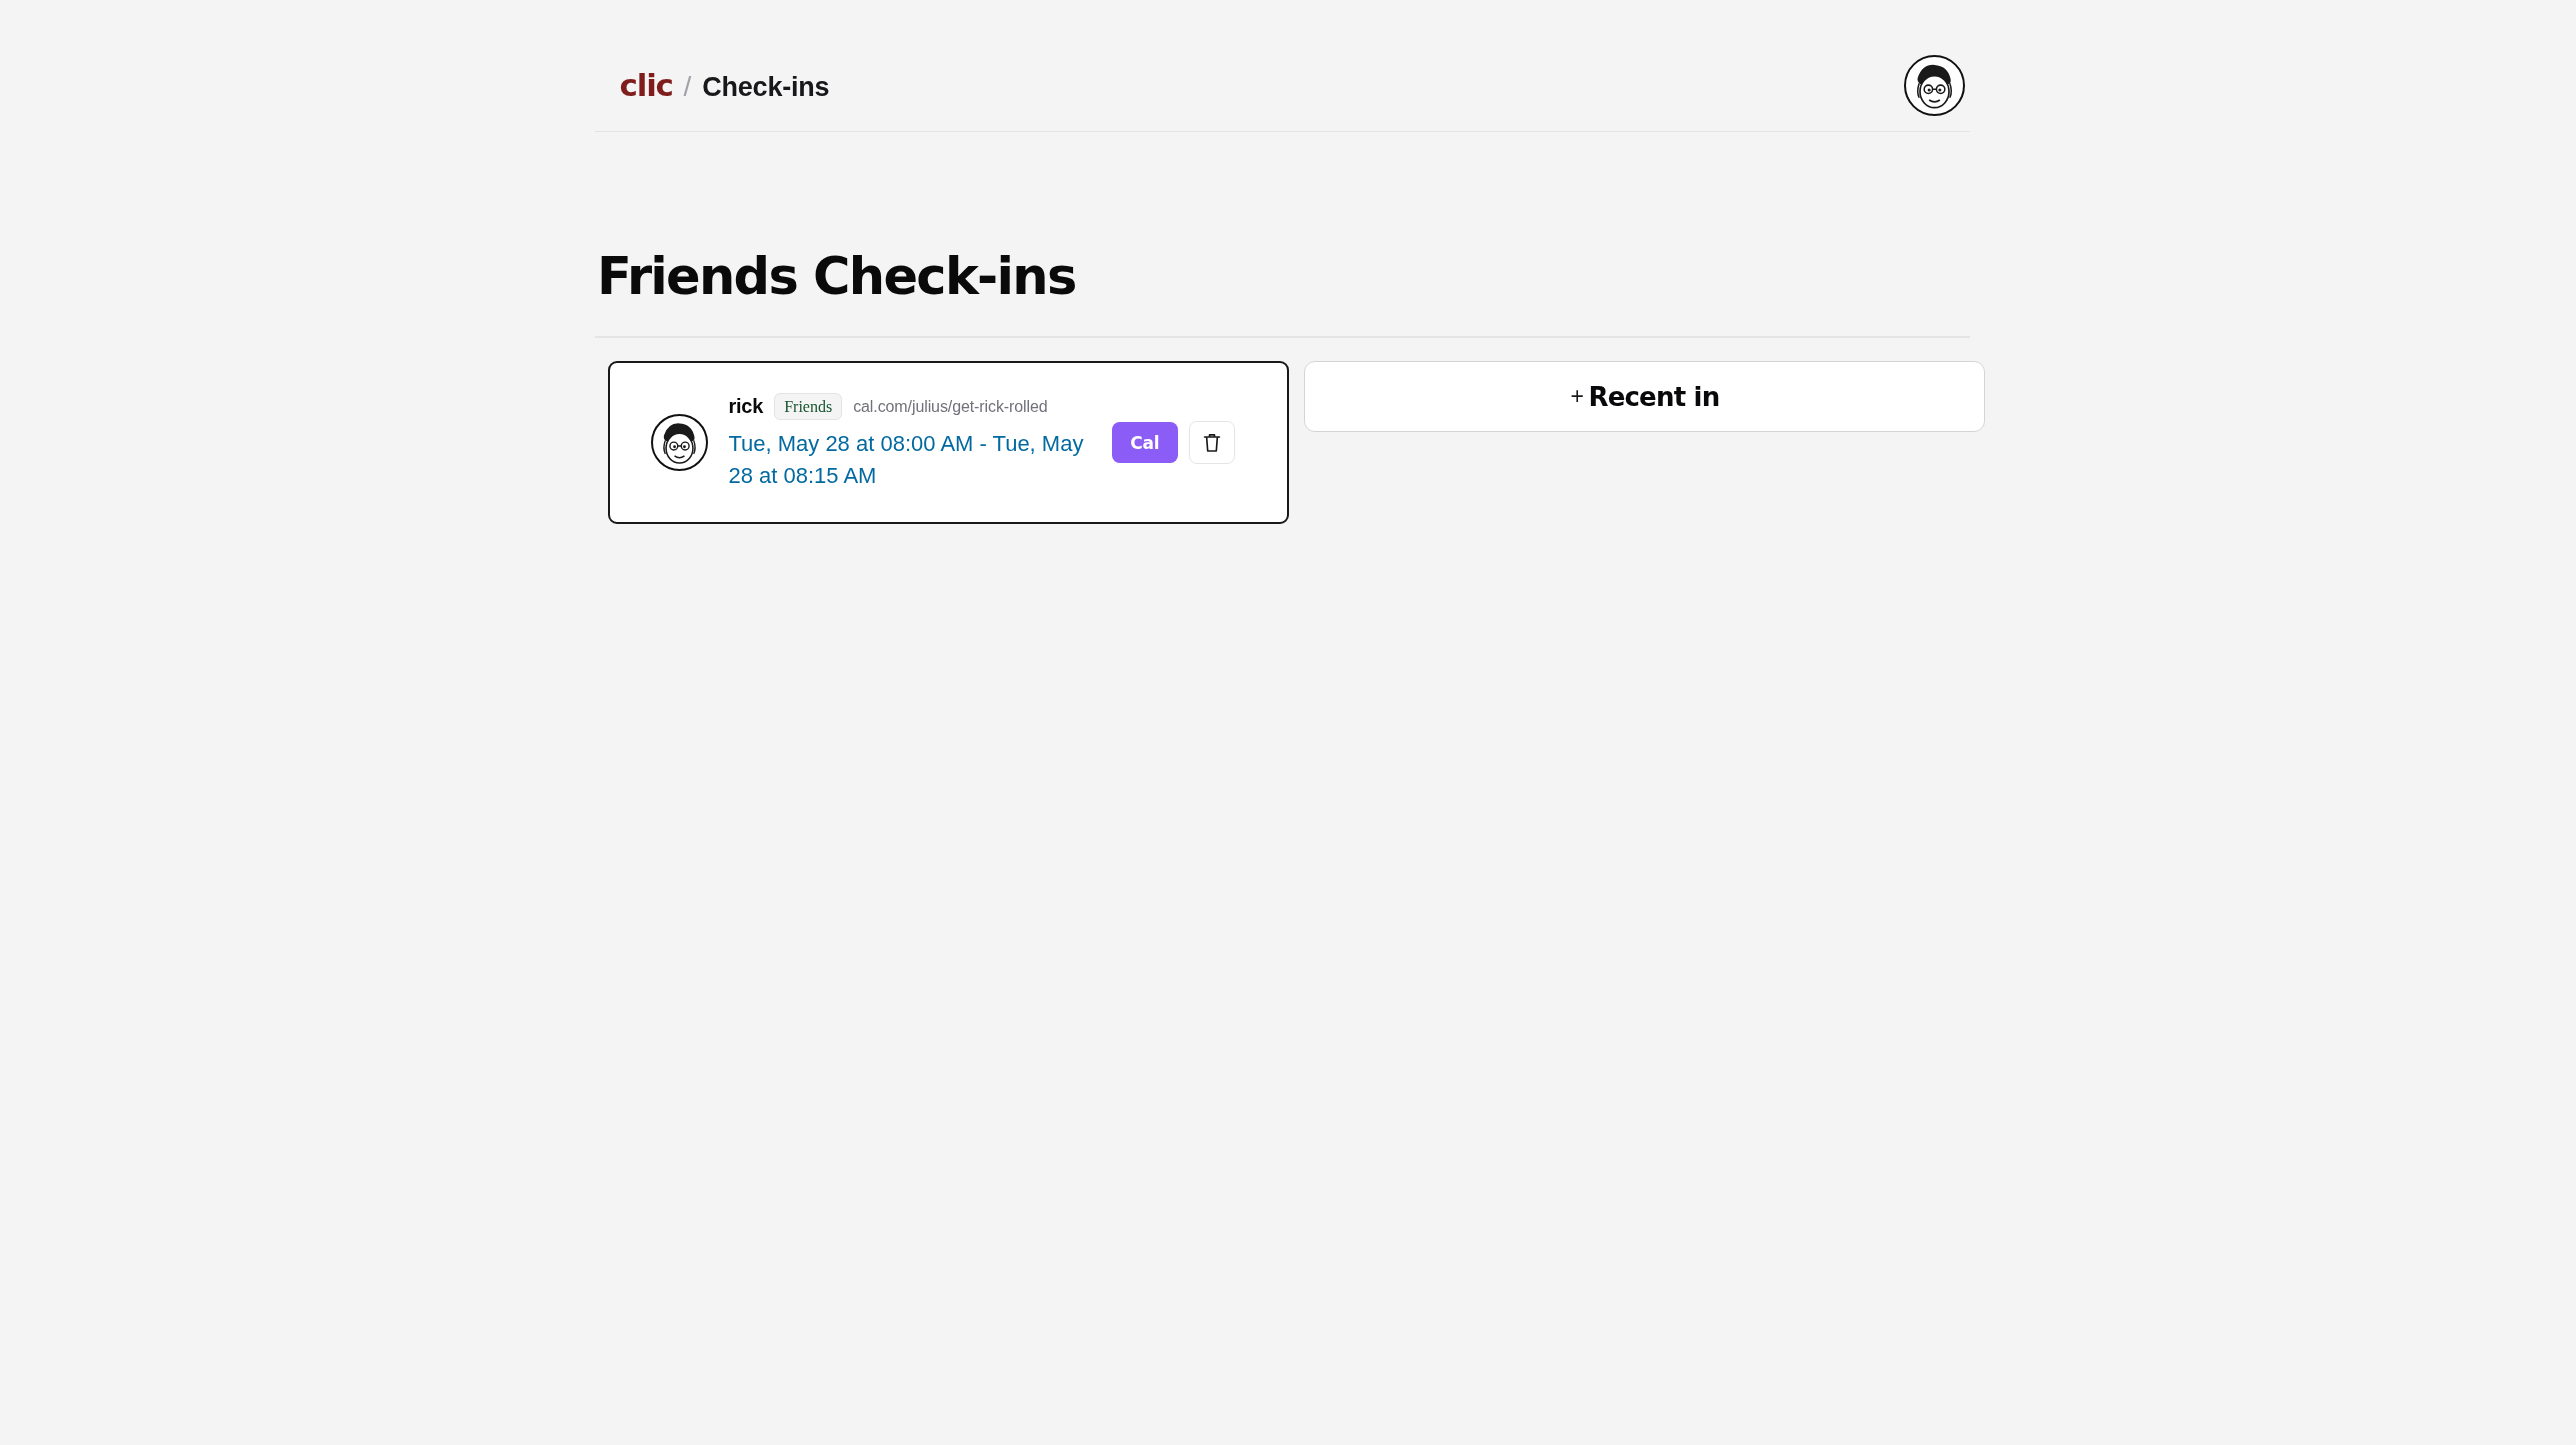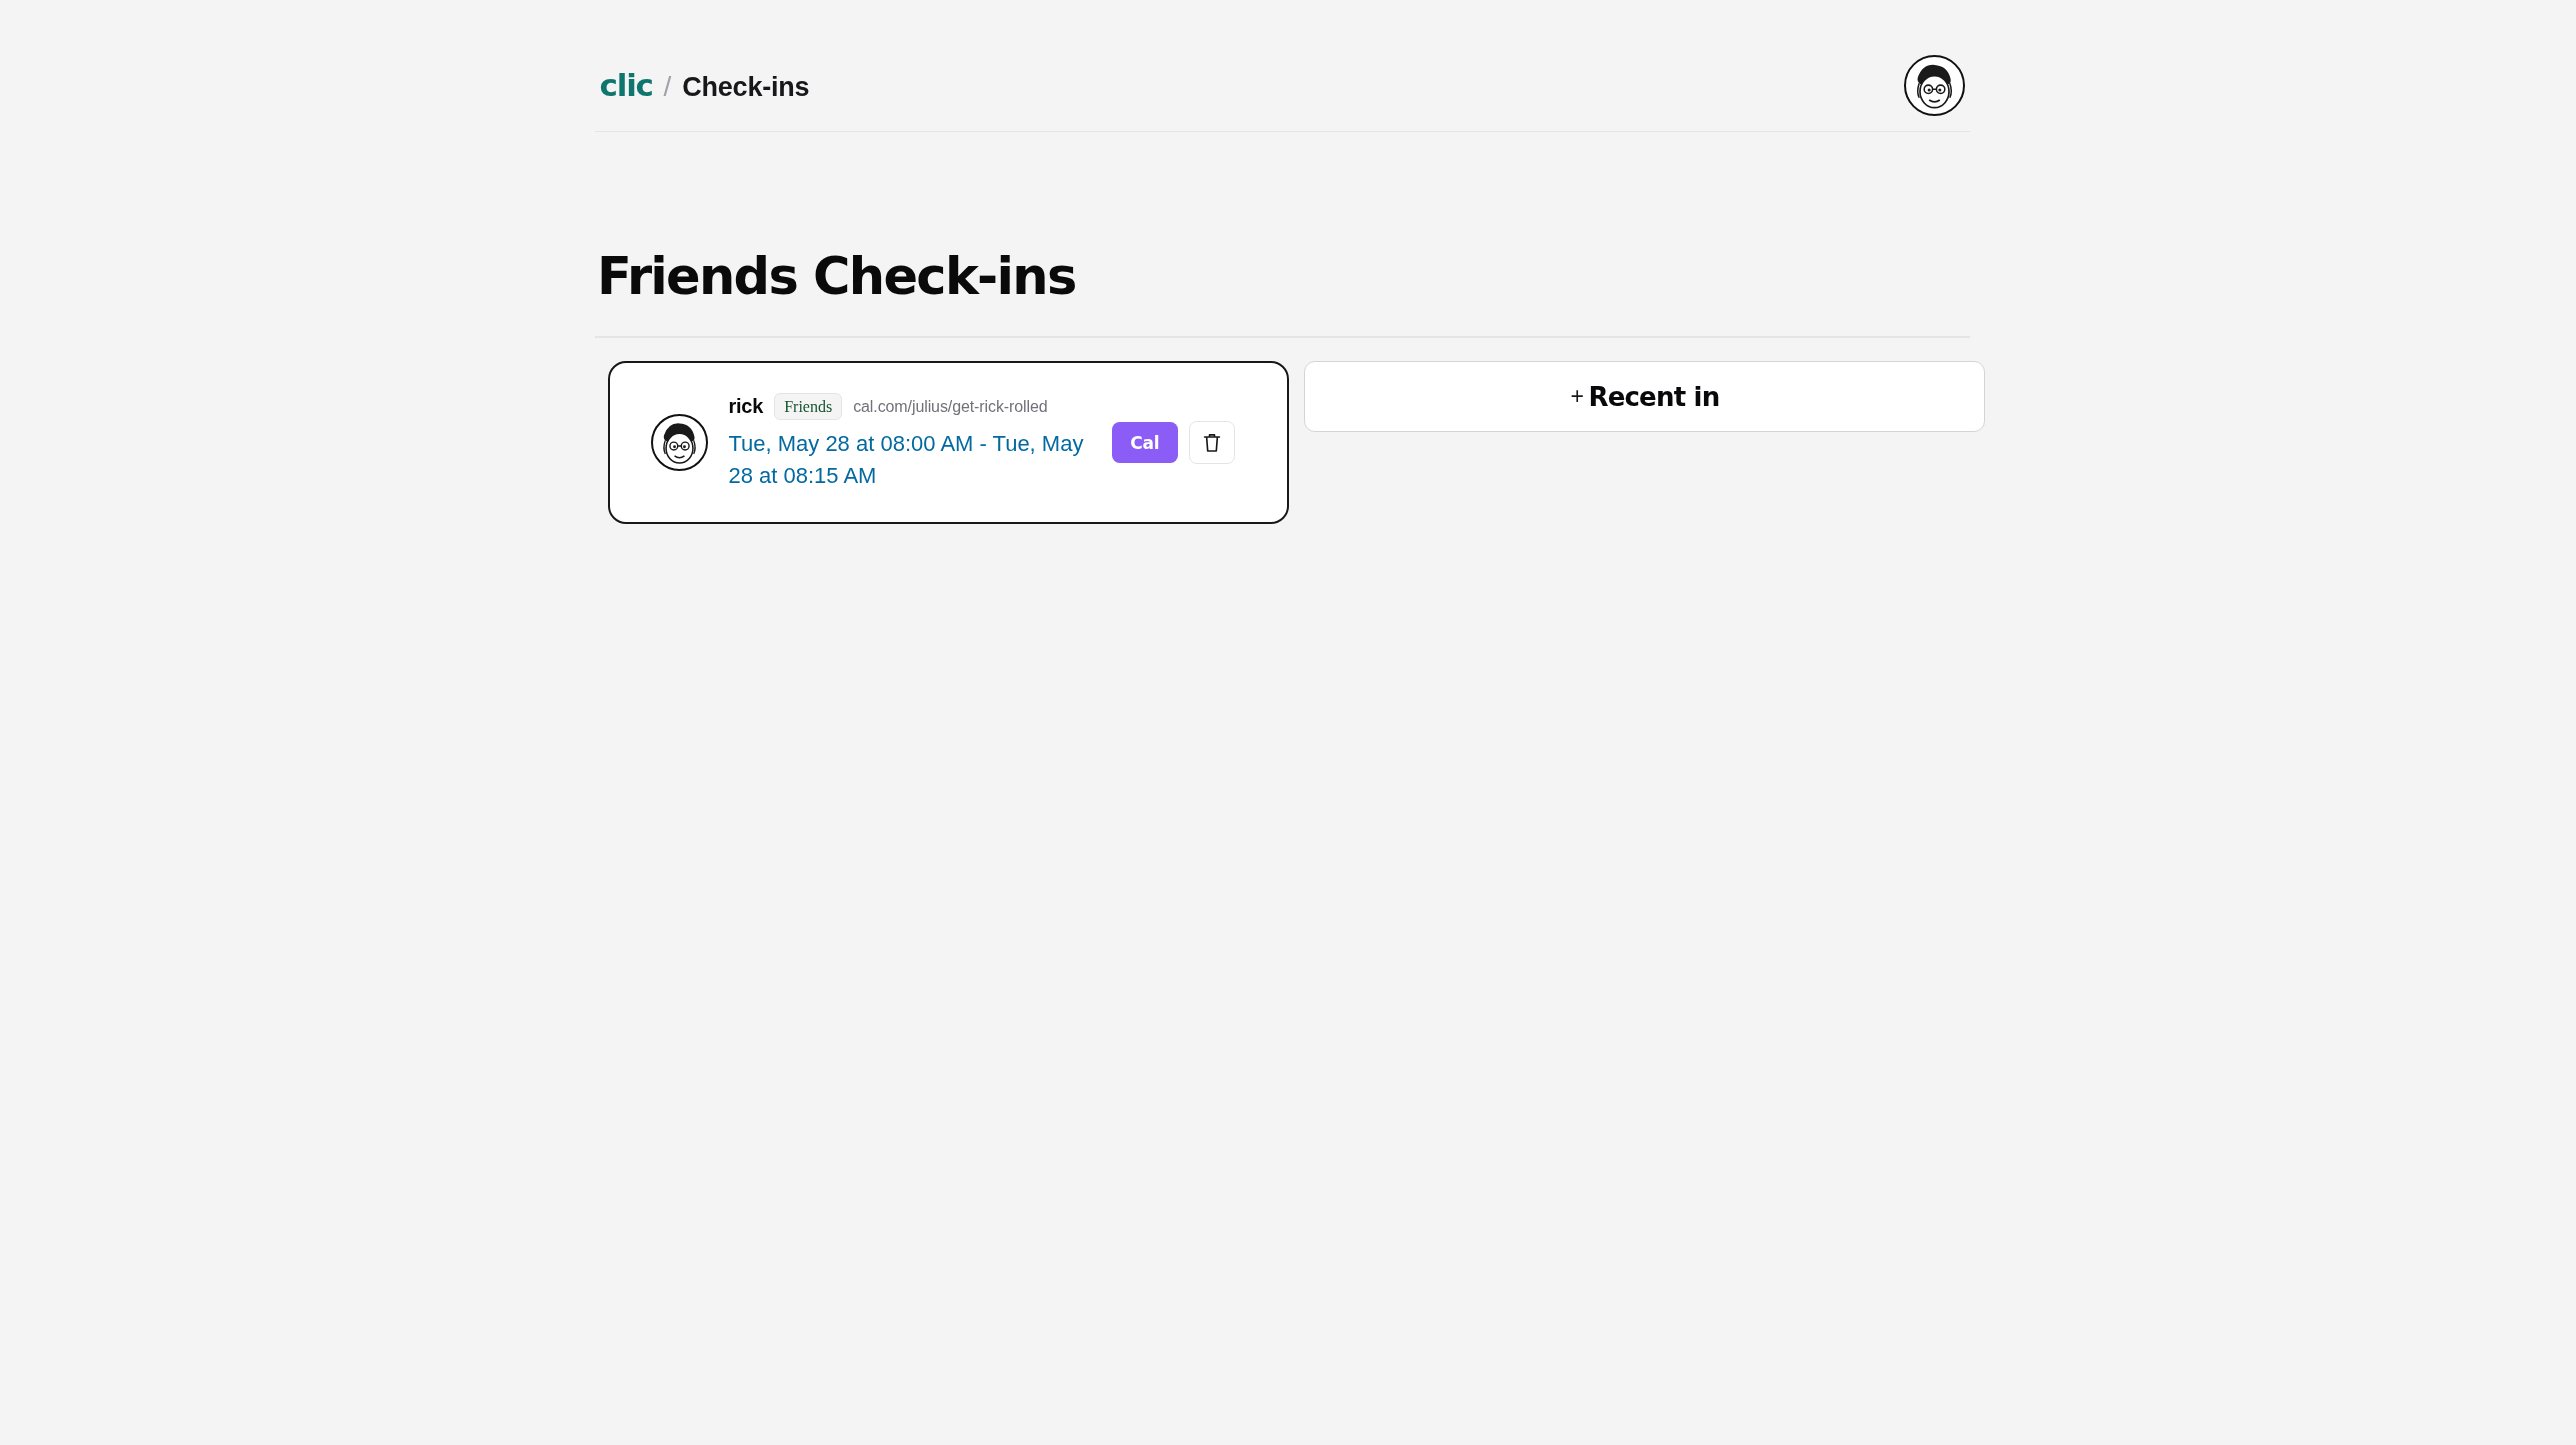--- a/index.html
+++ b/index.html
@@ -34,22 +34,23 @@
     display: flex;
     align-items: baseline;
     gap: 10.8px;
     padding-left: 4.6px;
   }
   .brand-logo {
     font-family: "DejaVu Sans", sans-serif;
     font-weight: 700;
     font-size: 31px;
     letter-spacing: -1.2px;
-    color: #0f766e;
+    color: #7f1d1d;
     line-height: 1;
+    margin-left: 20px;
   }
   .brand-slash {
     font-size: 28px;
     color: #a1a1aa;
     font-weight: 300;
     line-height: 1;
   }
   .breadcrumb-current {
     font-size: 27px;
     font-weight: 700;
@@ -102,21 +103,21 @@
     align-items: flex-start;
     gap: 15.4px;
   }
 
   .checkin-card {
     position: relative;
     width: 681px;
     height: 163px;
     background: #ffffff;
     border: 2.3px solid #18181b;
-    border-radius: 18px;
+    border-radius: 9px;
     display: flex;
     align-items: center;
     padding: 0 18.4px;
   }
 
   .card-avatar {
     width: 57px;
     height: 57px;
     min-width: 57px;
     border-radius: 50%;

